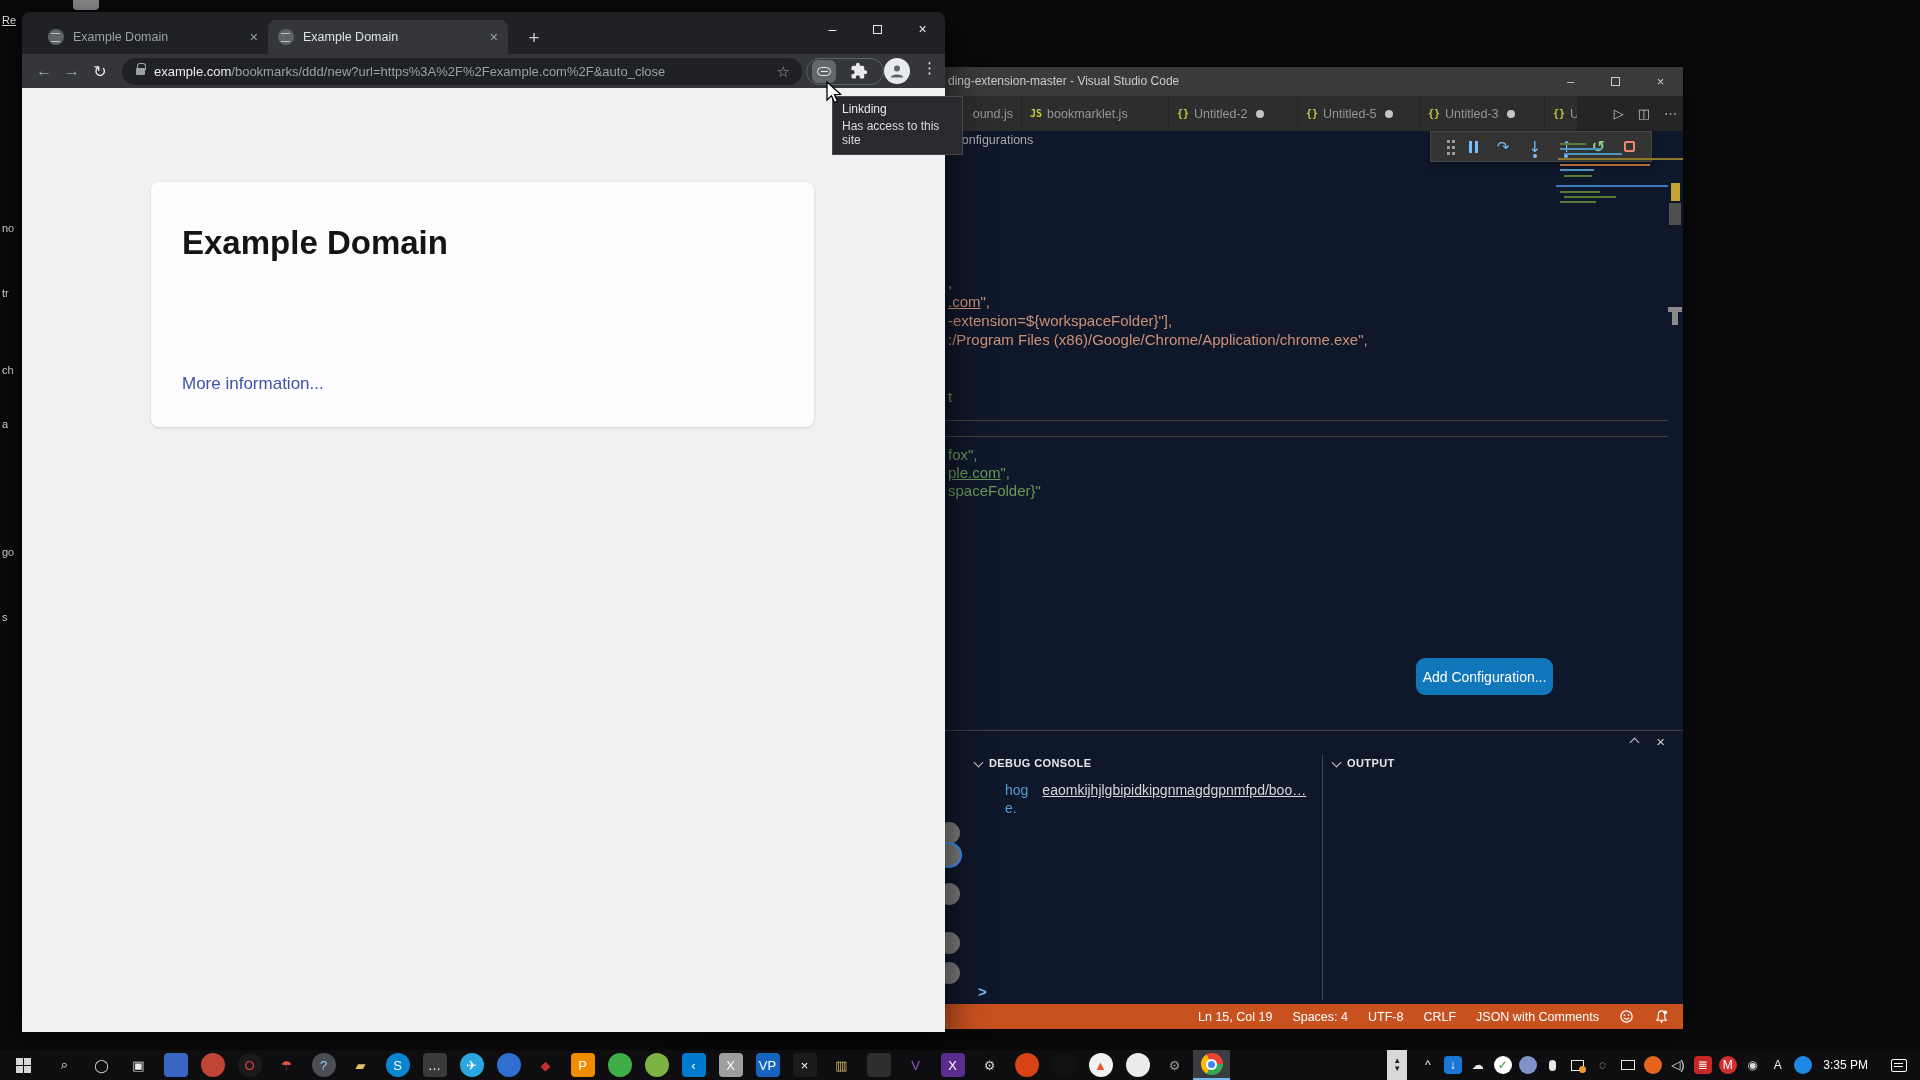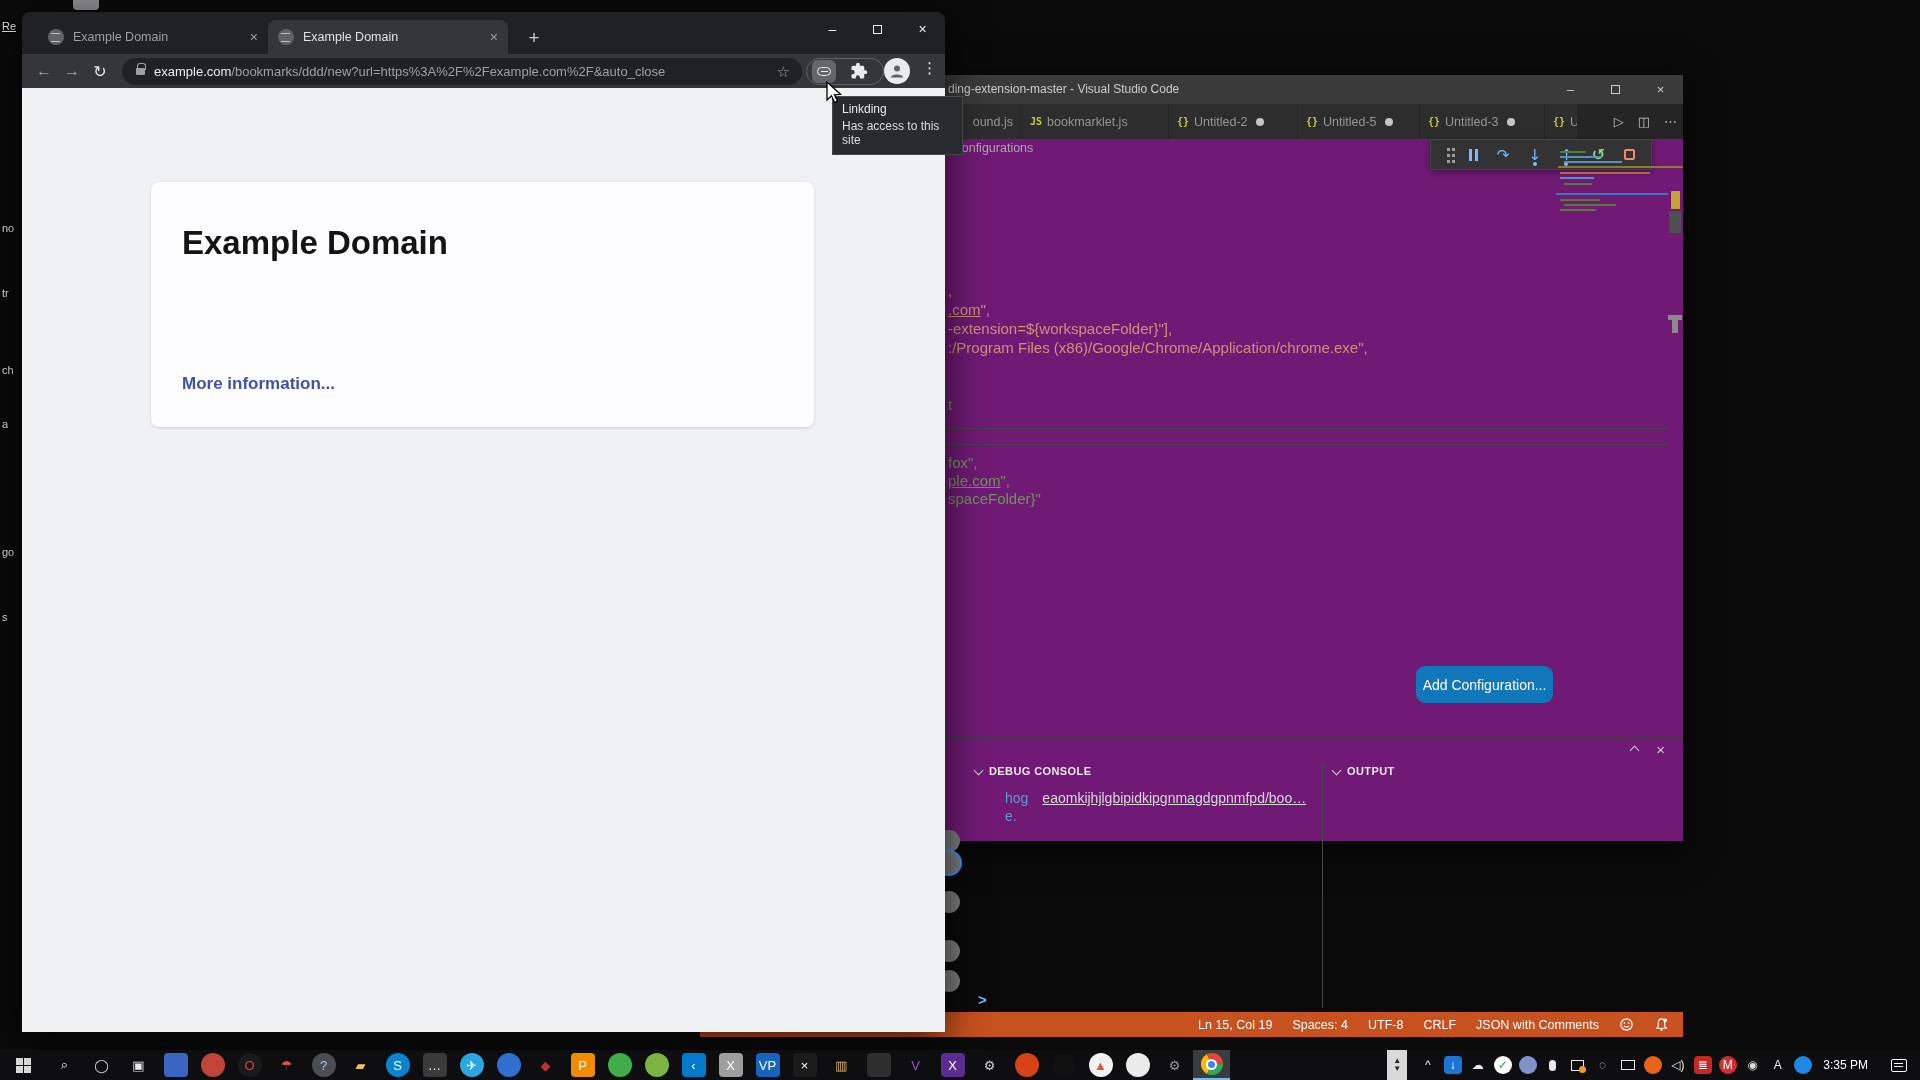--- a/index.html
+++ b/index.html
@@ -4,21 +4,21 @@
 <style>
   html,body{margin:0;padding:0;background:#000;}
   *{box-sizing:border-box;font-family:"Liberation Sans",sans-serif;}
   #screen{position:relative;width:1920px;height:1080px;background:#0a0a0b;overflow:hidden;}
 
   
   .desk-label{position:absolute;left:2px;color:#e8e8e8;font-size:11px;text-shadow:1px 1px 1px #000;white-space:nowrap;}
   .desk-blob{position:absolute;left:73px;top:0;width:26px;height:10px;background:#8f9091;border-radius:0 0 4px 4px;}
 
   
-  #vscode{position:absolute;left:700px;top:75px;width:983px;height:766px;background:#701a75;box-shadow:0 8px 30px rgba(0,0,0,.6);}
+  #vscode{position:absolute;left:700px;top:67px;width:983px;height:962px;background:#0f172a;box-shadow:0 8px 30px rgba(0,0,0,.6);}
   .vsc-titlebar{position:absolute;left:0;top:0;right:0;height:29px;background:#3a3a3a;}
   .vsc-title{position:absolute;left:248px;top:7px;font-size:12px;color:#cccccc;white-space:nowrap;}
   .vsc-ctrls{position:absolute;right:0;top:0;height:29px;display:flex;}
   .vsc-ctrl{width:45px;height:29px;display:flex;align-items:center;justify-content:center;color:#cccccc;font-size:13px;}
   .vsc-max{width:9px;height:9px;border:1px solid #ccc;}
   .vsc-tabs{position:absolute;left:0;top:29px;right:0;height:35px;background:#252526;}
   .vsc-tab{position:absolute;top:0;height:35px;background:#2d2d2d;border-right:1px solid #252526;display:flex;align-items:center;padding:0 8px;overflow:hidden;white-space:nowrap;}
   .vsc-tab .ticon{font-size:10px;font-weight:bold;color:#cbcb41;margin-right:5px;font-family:"DejaVu Sans Mono",monospace;}
   .vsc-tab .tlabel{font-size:12.5px;color:#969696;}
   .vsc-tab .tdot{width:8px;height:8px;border-radius:50%;background:#c5c5c5;margin-left:8px;}
@@ -101,21 +101,21 @@
   .linkding-btn{position:absolute;left:790px;top:6px;width:24px;height:23px;background:#63666a;border-radius:6px;display:flex;align-items:center;justify-content:center;}
   .chainlink{width:14px;height:9px;border:1.5px solid #e8eaed;border-radius:4.5px;position:relative;}
   .chainlink::after{content:"";position:absolute;left:2.5px;right:2.5px;top:2.5px;height:1.5px;background:#e8eaed;}
   .puzzle{position:absolute;left:828px;top:8px;}
   .avatar{position:absolute;left:862px;top:4px;width:26px;height:26px;border-radius:50%;background:#e8eaed;display:flex;align-items:center;justify-content:center;}
   .menu-dots{position:absolute;left:900px;top:5px;color:#e8eaed;font-size:15px;}
   .c-page{position:absolute;left:0;top:76px;right:0;bottom:0;background:#f0f1f2;}
   .ex-card{position:absolute;left:129px;top:94px;width:663px;height:245px;background:#fdfdff;border-radius:8px;box-shadow:0 1px 3px rgba(0,0,0,.14);}
   .ex-h1{position:absolute;left:31px;top:42px;font-size:33px;font-weight:bold;color:#141414;}
   .ex-p{position:absolute;left:31px;top:118px;width:580px;font-size:17px;line-height:1.42;color:#3c3c3c;}
-  .ex-link{position:absolute;left:31px;top:192px;font-size:17px;color:#3d52a8;text-decoration:none;font-weight:bold;}
+  .ex-link{position:absolute;left:31px;top:192px;font-size:17px;color:#3d52a8;text-decoration:none;}
 
   
   .tooltip{position:absolute;left:832px;top:96px;width:131px;background:#292a2d;border:1px solid #46474a;padding:5px 9px 7px 9px;z-index:40;}
   .tooltip .tt1{font-size:12px;color:#e8eaed;margin-bottom:3px;}
   .tooltip .tt2{font-size:12px;color:#dadce0;}
   .cursor{position:absolute;left:822px;top:80px;z-index:50;}
 
   
   #taskbar{position:absolute;left:0;top:1050px;width:1920px;height:30px;background:#0e0e10;display:flex;align-items:center;z-index:60;}
   .tb-start{width:46px;height:30px;display:flex;align-items:center;justify-content:center;}
@@ -141,21 +141,21 @@
   .tb-notif{width:30px;height:30px;display:flex;align-items:center;justify-content:center;margin-right:6px;}
   .tb-notif i{display:block;width:16px;height:13px;border:1.5px solid #fff;border-radius:2px;position:relative;}
   .tb-notif i::after{content:"";position:absolute;left:2px;top:3px;width:9px;height:1.5px;background:#fff;box-shadow:0 3px 0 #fff;}
 </style>
 </head>
 <body>
 
 <div id="screen">
 
   <div id="desk-labels">
-      <div class="desk-label" style="top: 20px; text-decoration: underline;">Re</div>
+      <div class="desk-label" style="top: 14px; text-decoration: underline;">Re</div>
       <div class="desk-label" style="top: 222px;">no</div>
       <div class="desk-label" style="top: 287px;">tr</div>
       <div class="desk-label" style="top: 364px;">ch</div>
       <div class="desk-label" style="top: 418px;">a</div>
       <div class="desk-label" style="top: 546px;">go</div>
       <div class="desk-label" style="top: 611px;">s</div>
     </div>
   <div class="desk-blob"></div>
 
   <div id="vscode">

